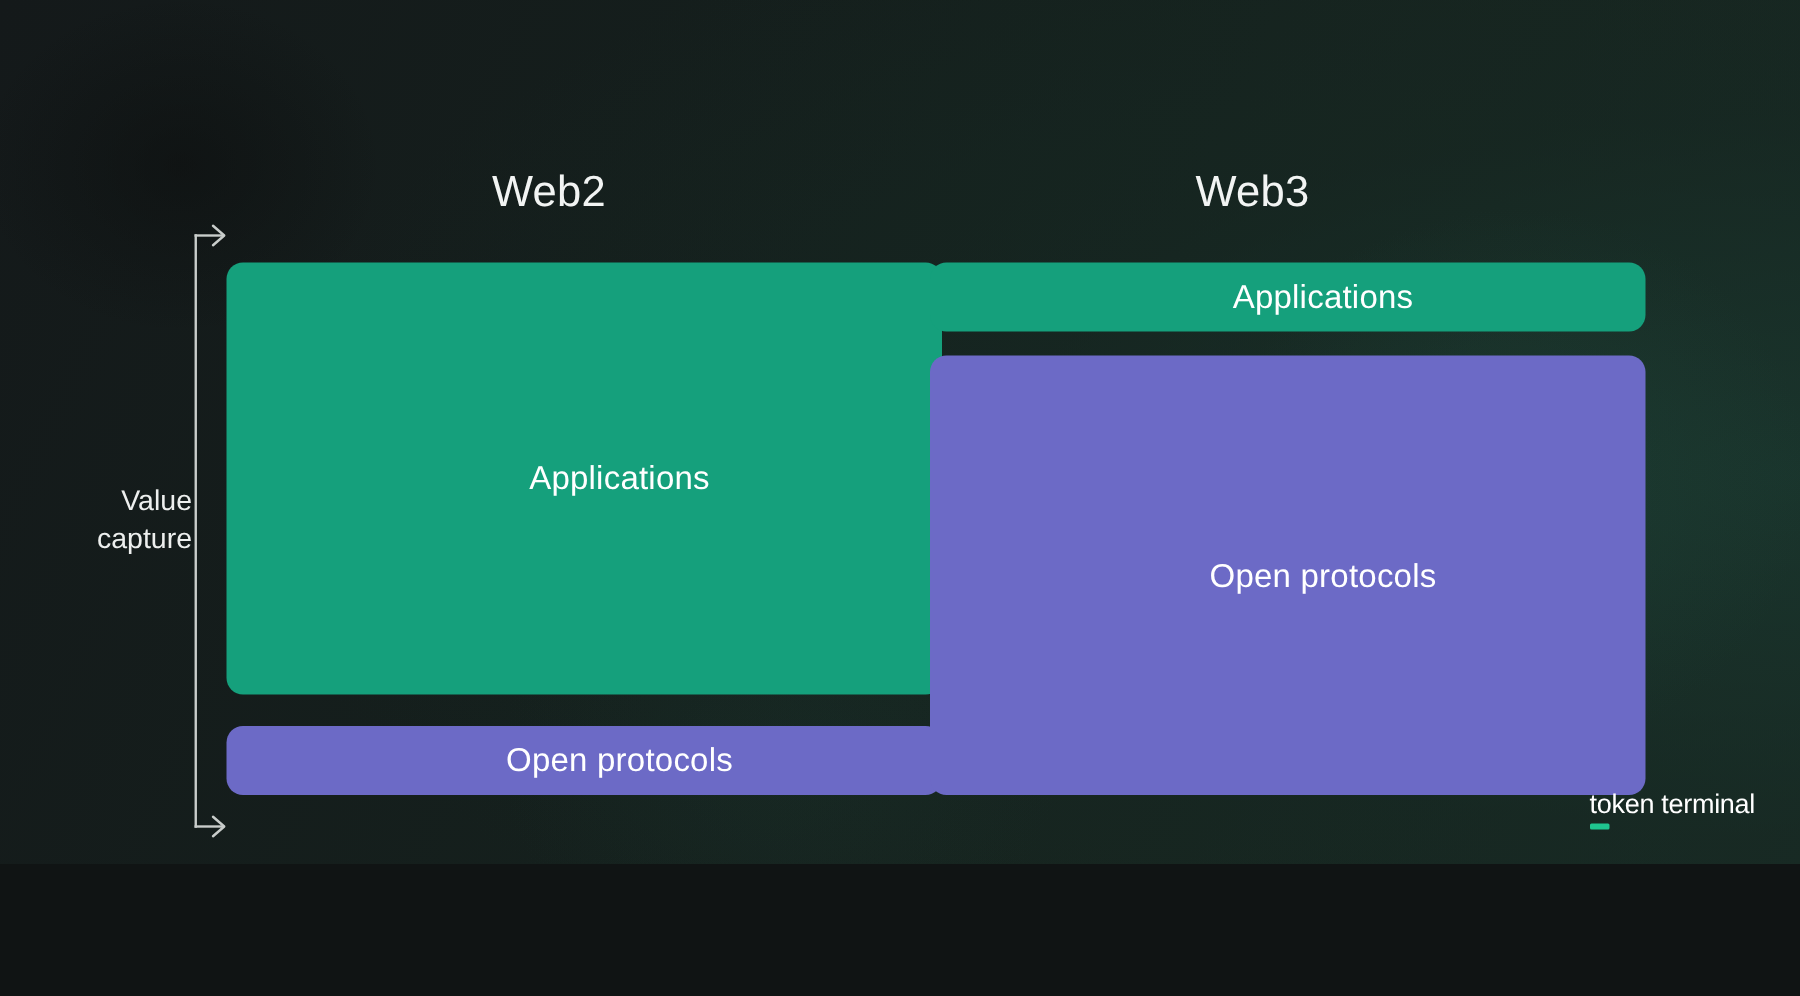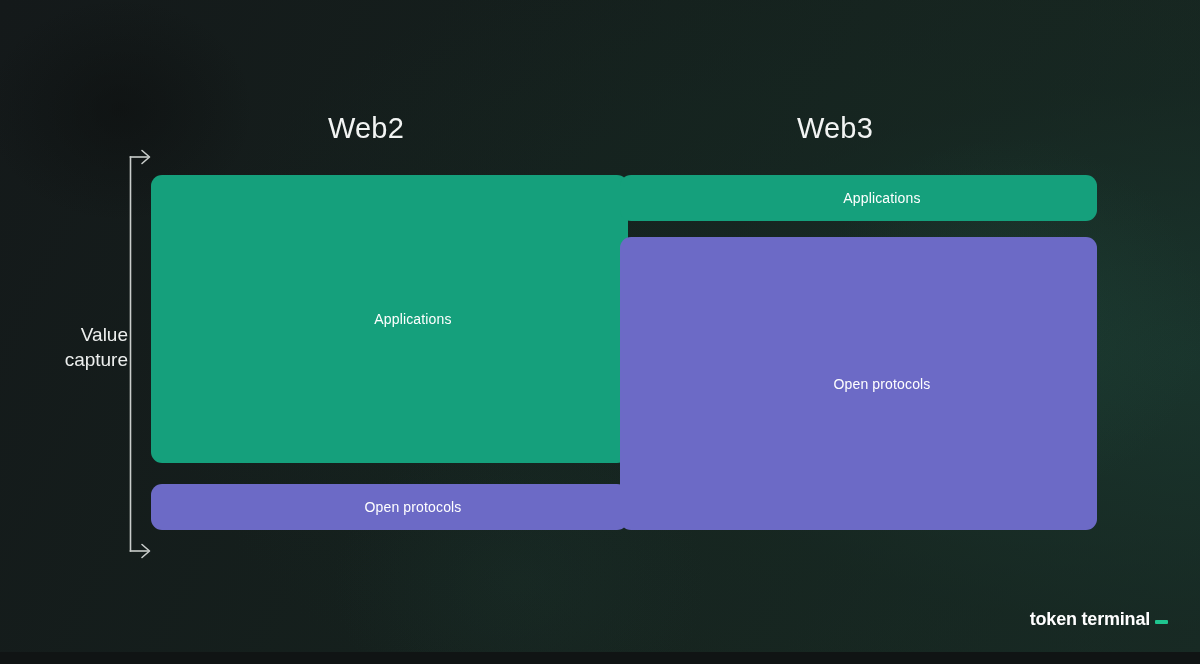--- a/index.html
+++ b/index.html
@@ -6,21 +6,21 @@
     margin: 0;
     padding: 0;
     background: #101414;
   }
   body {
     font-family: "Liberation Sans", sans-serif;
   }
   .slide {
     position: relative;
     width: 1200px;
-    height: 652px;
+    height: 576px;
     overflow: hidden;
     background:
       radial-gradient(120% 110% at 100% 55%, rgba(26,56,47,0.80) 0%, rgba(22,42,36,0.45) 38%, rgba(18,26,24,0.0) 72%),
       linear-gradient(115deg, #14191A 0%, #15201D 45%, #17241F 72%, #192A24 100%);
   }
   
   .bg-blob {
     position: absolute;
     border-radius: 50%;
     pointer-events: none;
@@ -73,21 +73,21 @@
     height: 412px;
   }
 
   .box {
     position: absolute;
     border-radius: 11px;
     display: flex;
     align-items: center;
     justify-content: center;
     color: #FFFFFF;
-    font-size: 14px;
+    font-size: 22px;
     font-weight: 400;
     letter-spacing: 0.15px;
     padding-left: 47px;
   }
 
   
   #web2-applications {
     left: 151px; top: 175px; width: 430px; height: 288px;
     background: #15A07C;
   }
@@ -108,22 +108,23 @@
 
   .brand {
     position: absolute;
     right: 32px;
     bottom: 22px;
     display: flex;
     align-items: baseline;
     gap: 3px;
     color: #FFFFFF;
     font-size: 18px;
-    font-weight: 700;
+    font-weight: 400;
     letter-spacing: -0.2px;
+    flex-direction: column;
   }
   .brand-caret {
     display: inline-block;
     width: 13px;
     height: 4px;
     background: #1FC58F;
     border-radius: 1px;
     margin-left: 2px;
     position: relative;
     top: -1px;

